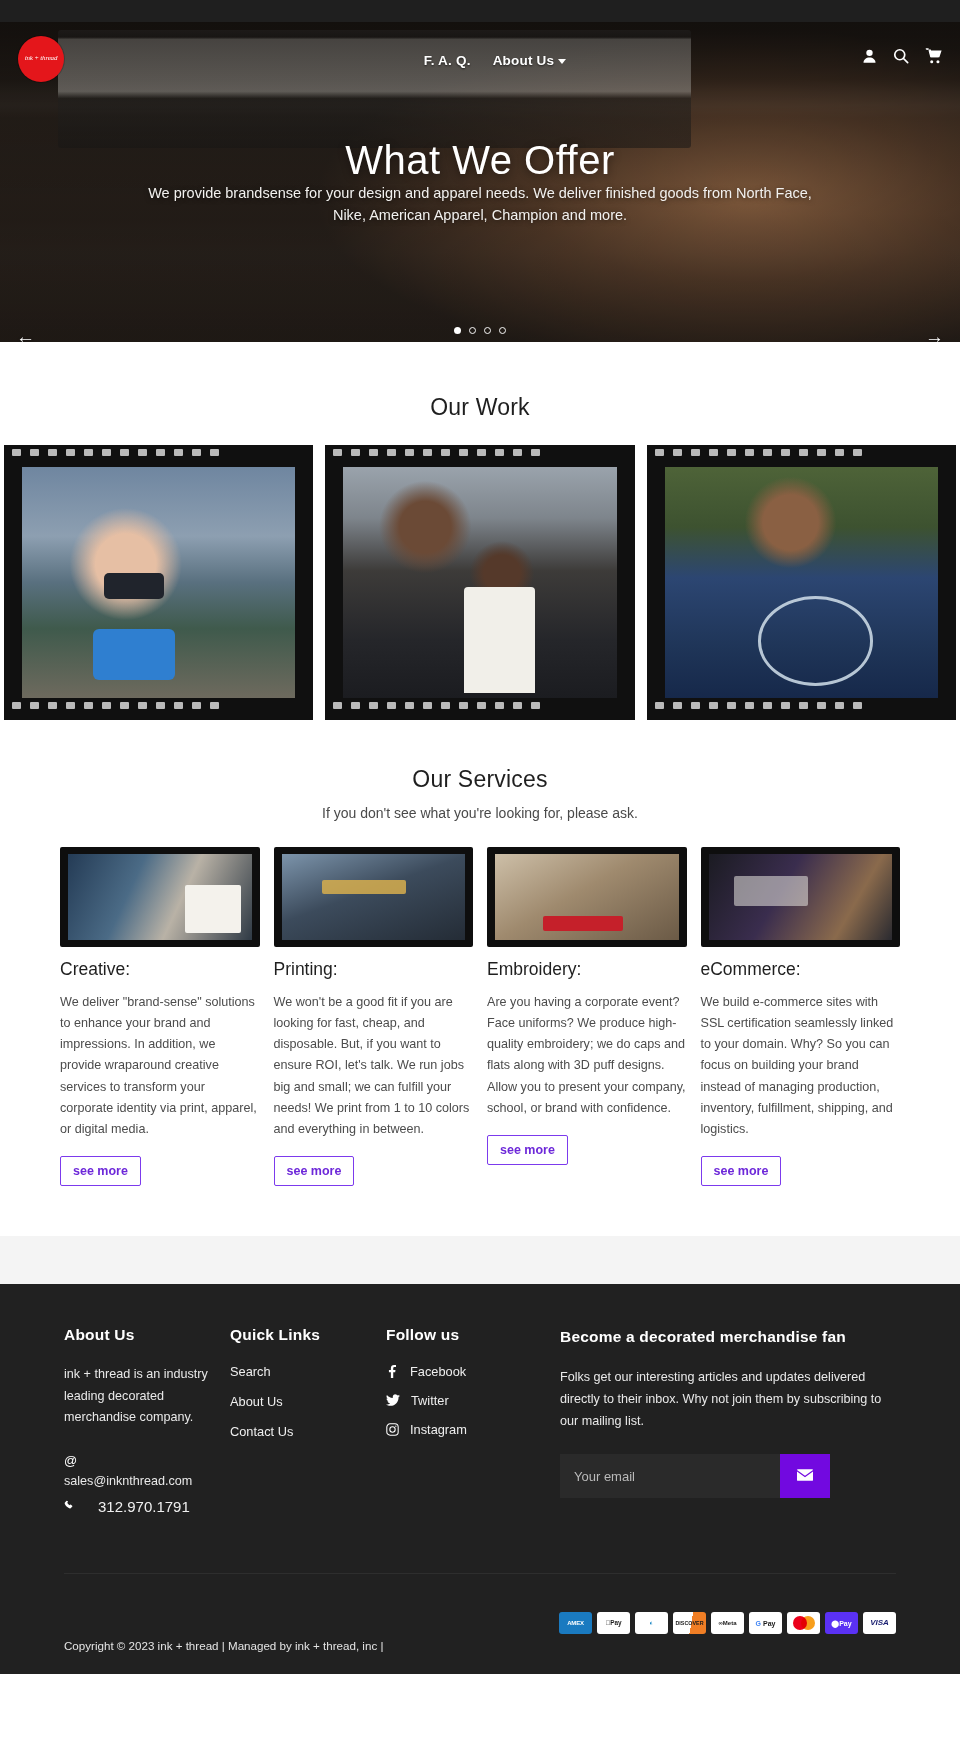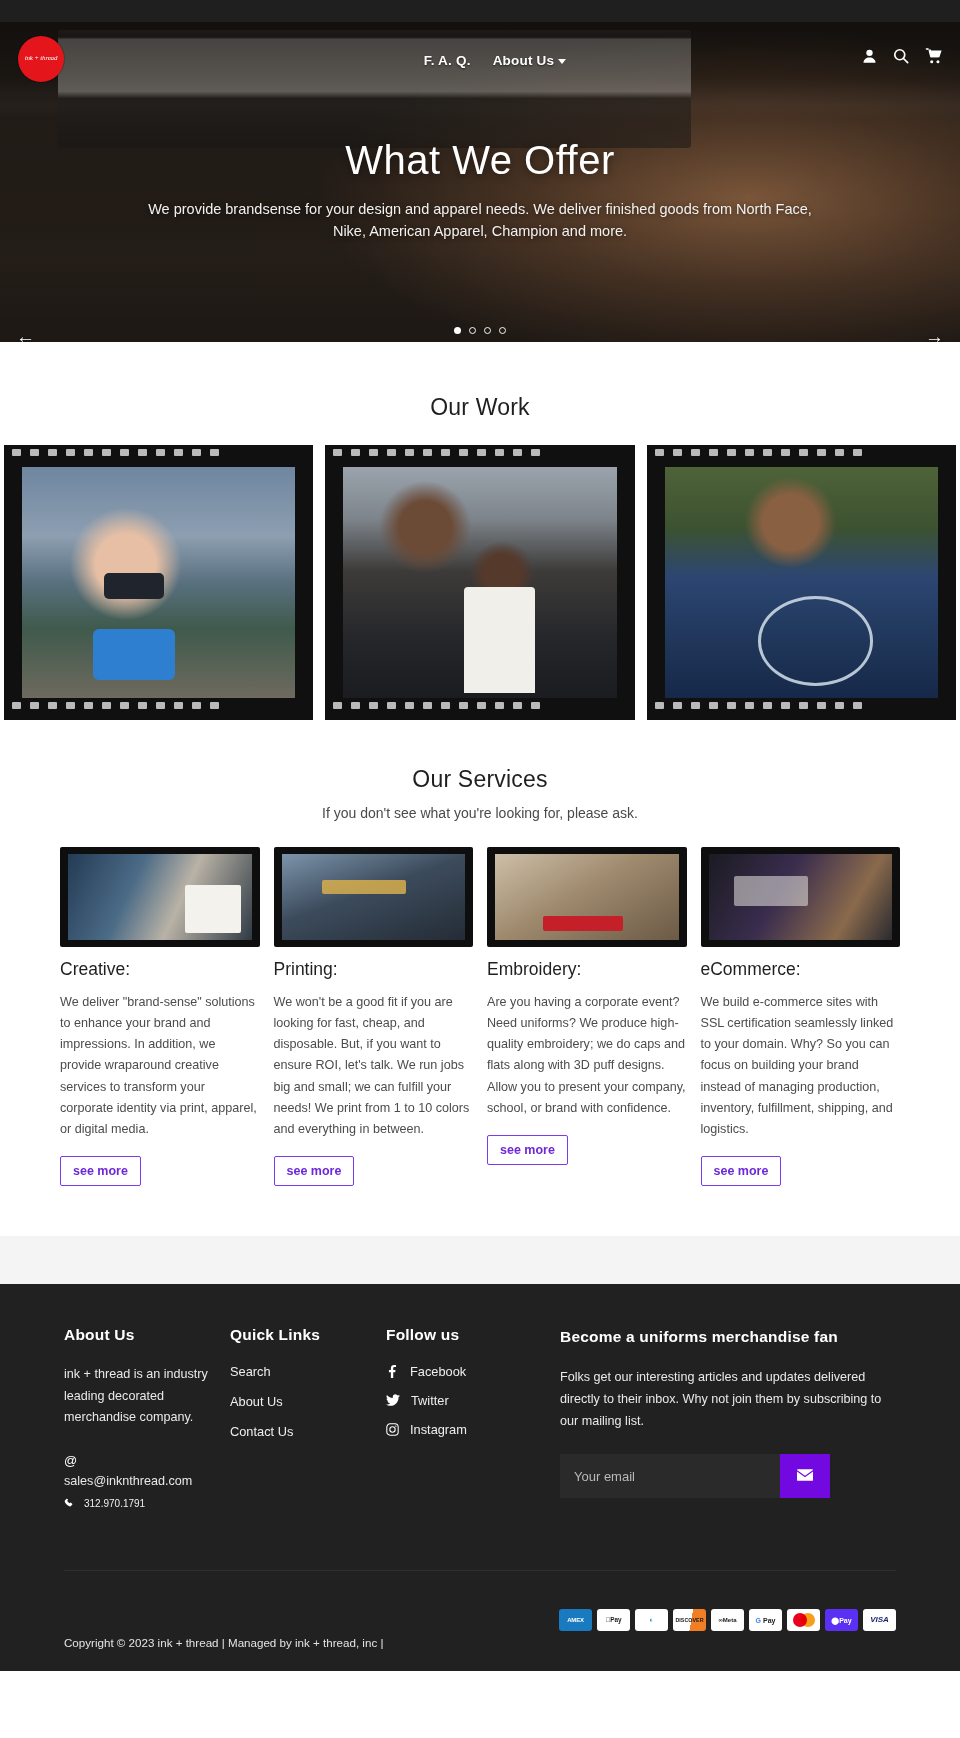--- a/index.html
+++ b/index.html
@@ -128,21 +128,20 @@
   }
   .hero-title {
     color: #ffffff;
     font-size: 40px;
     font-weight: normal;
     letter-spacing: 0.5px;
     line-height: 1.1;
     text-shadow: 0 2px 8px rgba(0,0,0,0.45);
   }
   .hero-sub {
-    margin-top: 16px;
     color: #f2f1ef;
     font-size: 14.5px;
     line-height: 1.55;
     text-shadow: 0 1px 5px rgba(0,0,0,0.55);
   }
   .hero-arrow {
     position: absolute;
     top: 304px;
     color: #ffffff;
     font-size: 19px;
@@ -339,22 +338,22 @@
     gap: 11px;
     margin-bottom: 14px;
     font-size: 12.8px;
     color: #efefef;
     cursor: pointer;
   }
   .social svg { display:block; flex: 0 0 14px; }
   .contact-row {
     display: flex;
     align-items: flex-start;
-    gap: 8px;
-    font-size: 10px;
+    gap: 22px;
+    font-size: 15px;
     color: #efefef;
     margin-top: 6px;
   }
   .contact-block { margin-top: 22px; }
   .contact-at { font-size: 13px; line-height: 1.5; }
 
   .news-form {
     margin-top: 22px;
     display: flex;
     height: 44px;
@@ -603,21 +602,21 @@
       <h3 class="svc-title">Printing:</h3>
       <p class="svc-body">We won't be a good fit if you are looking for fast, cheap, and disposable. But, if you want to ensure ROI, let's talk. We run jobs big and small; we can fulfill your needs! We print from 1 to 10 colors and everything in between.</p>
       <button class="see-more">see more</button>
     </div>
 
     <div class="svc-col">
       <div class="svc-thumb">
           <div class="svc-thumb-inner t3"></div>
         </div>
       <h3 class="svc-title">Embroidery:</h3>
-      <p class="svc-body">Are you having a corporate event? Need uniforms? We produce high-quality embroidery; we do caps and flats along with 3D puff designs. Allow you to present your company, school, or brand with confidence.</p>
+      <p class="svc-body">Are you having a corporate event? Face uniforms? We produce high-quality embroidery; we do caps and flats along with 3D puff designs. Allow you to present your company, school, or brand with confidence.</p>
       <button class="see-more">see more</button>
     </div>
 
     <div class="svc-col">
       <div class="svc-thumb">
           <div class="svc-thumb-inner t4"></div>
         </div>
       <h3 class="svc-title">eCommerce:</h3>
       <p class="svc-body">We build e-commerce sites with SSL certification seamlessly linked to your domain. Why? So you can focus on building your brand instead of managing production, inventory, fulfillment, shipping, and logistics.</p>
       <button class="see-more">see more</button>
@@ -679,21 +678,21 @@
               <rect x="1" y="1" width="14" height="14" rx="4"></rect>
               <circle cx="8" cy="8" r="3.3"></circle>
               <circle cx="12.1" cy="3.9" r=".85" fill="#ffffff" stroke="none"></circle>
             </svg>
         </span>
         <span>Instagram</span>
       </div>
     </div>
 
     <div class="fc-news">
-      <div class="footer-h wide">Become a uniforms merchandise fan</div>
+      <div class="footer-h wide">Become a decorated merchandise fan</div>
       <p class="footer-p">Folks get our interesting articles and updates delivered directly to their inbox. Why not join them by subscribing to our mailing list.</p>
       <div class="news-form">
         <input class="news-input" type="email" placeholder="Your email" style="">
         <button class="news-btn">
           <span>
             <svg width="16" height="12" viewBox="0 0 18 13" fill="#ffffff">
                 <path d="M1 0h16a1 1 0 0 1 1 1L9 7.4 0 1a1 1 0 0 1 1-1z"></path>
                 <path d="M0 2.6 9 9l9-6.4V12a1 1 0 0 1-1 1H1a1 1 0 0 1-1-1z"></path>
               </svg>
           </span>

